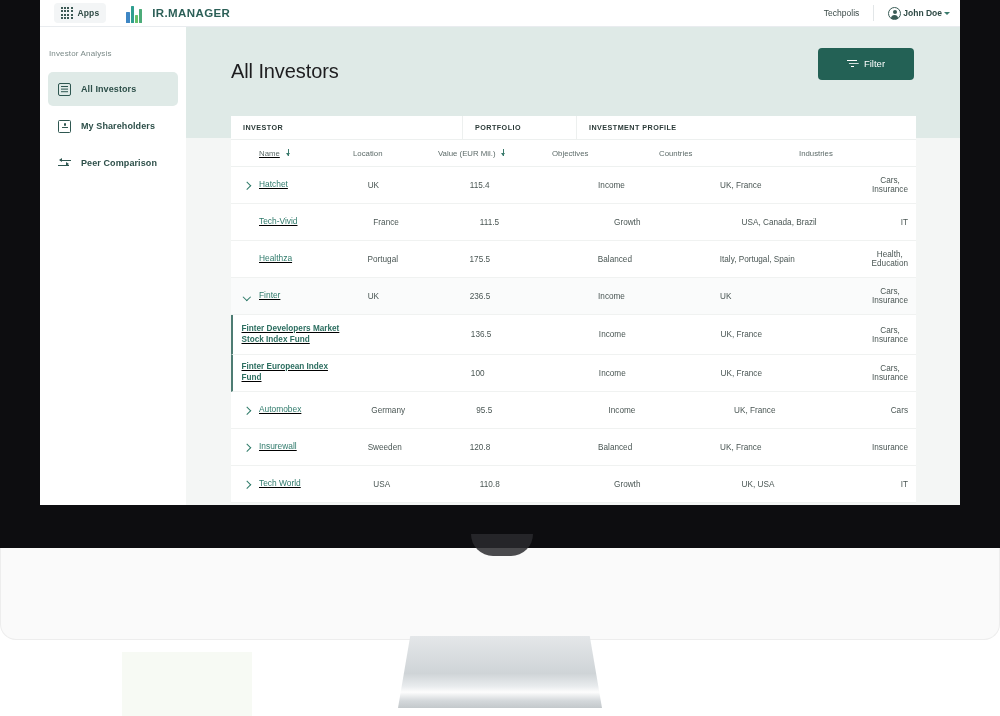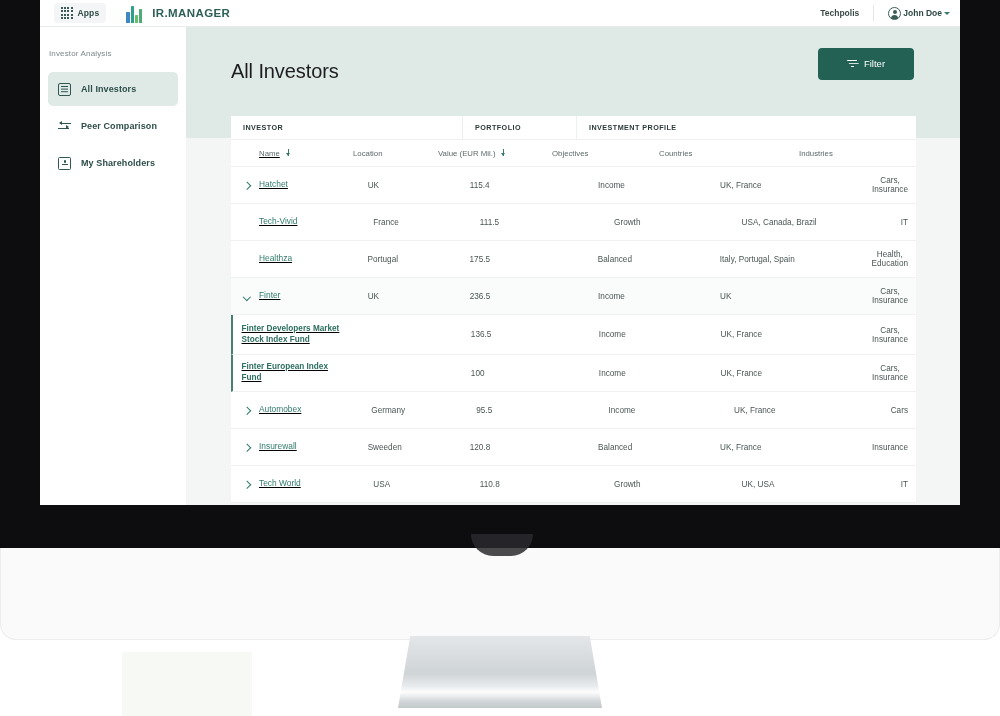--- a/index.html
+++ b/index.html
@@ -126,21 +126,21 @@
     letter-spacing: .4px;
   }
 
   .topnav-right {
     margin-left: auto;
     display: flex;
     align-items: center;
     height: 100%;
   }
   .org-name {
-    font-size: 8.5px; font-weight: 700; color: #3b4a48;
+    font-size: 8.5px; font-weight: 400; color: #3b4a48;
     padding-right: 14px;
     cursor: pointer;
     text-align: right;
   }
   .nav-div { width: 1px; height: 16px; background: #e2e6e8; }
   .user-chip {
     display: flex; align-items: center; gap: 2px;
     padding-left: 14px;
     cursor: pointer;
   }
@@ -430,30 +430,30 @@
 
       <div class="sidebar">
         <div class="side-title">Investor Analysis</div>
 
         <div class="side-item active">
           <span class="ic ic-list"></span>
           <span class="side-label">All Investors</span>
         </div>
 
         <div class="side-item">
+          <span class="ic ic-doc"></span>
+          <span class="side-label">My Shareholders</span>
+        </div>
+
+        <div class="side-item">
           <span class="ic ic-arrows">
               <i></i>
               <b></b>
             </span>
           <span class="side-label">Peer Comparison</span>
-        </div>
-
-        <div class="side-item">
-          <span class="ic ic-doc"></span>
-          <span class="side-label">My Shareholders</span>
         </div>
       </div>
 
       <div class="main">
         <div class="hero-band"></div>
 
         <div class="hero-inner">
           <div class="page-title">All Investors</div>
           <div class="filter-btn">
             <span class="filter-ic"></span>

